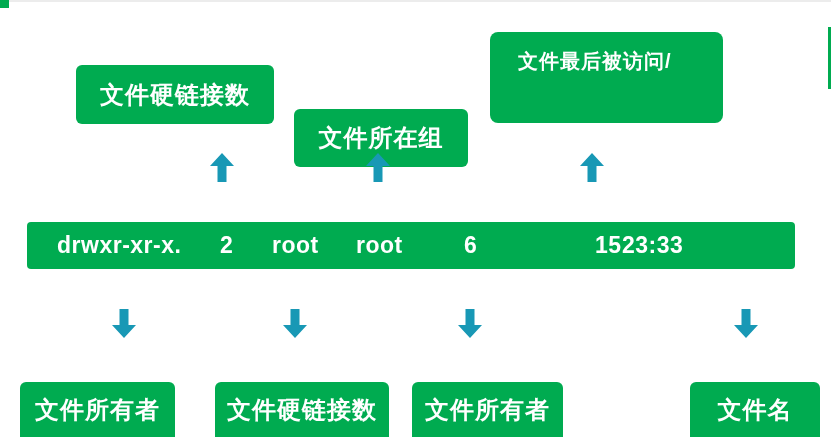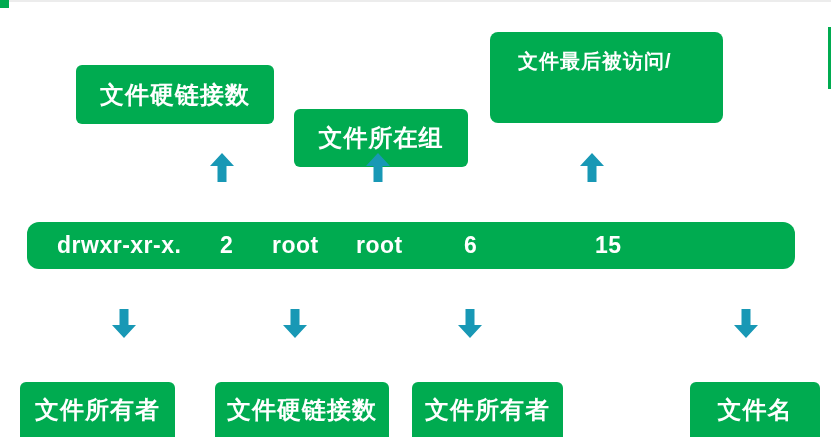--- a/index.html
+++ b/index.html
@@ -37,21 +37,21 @@
     left:490px;top:32px;width:233px;height:91px;
     border-radius:8px;text-align:left;
     padding:13px 0 0 28px;box-sizing:border-box;
     line-height:32px;font-size:20px;
   }
   .box-time div{white-space:nowrap;}
 
   .bar{
     left:27px;top:222px;width:768px;height:47px;
     background:var(--box-green);
-    border-radius:12px;
+    border-radius:4px;
     color:var(--text-white);
     font-size:23px;line-height:47px;
   }
   .bar span{position:absolute;top:0;white-space:nowrap;letter-spacing:0.5px;}
   .t0{left:30px;}  .t1{left:193px;} .t2{left:245px;}
   .t3{left:329px;} .t4{left:437px;} .t5{left:491px;}
   .t6{left:544px;margin-left:24px;} .t7{left:595px;} .t8{left:689px;}
 
   .arrow{width:24px;height:29px;color:var(--arrow-teal);}
   .up1{left:210px;top:153px;} .up2{left:366px;top:153px;} .up3{left:580px;top:153px;}
@@ -92,20 +92,21 @@
       <path fill="currentColor" d="M12 0 L24 13 H16.5 V29 H7.5 V13 H0 Z"></path>
     </svg>
 
   <div class="abs bar">
     <span class="t0">drwxr-xr-x.</span>
     <span class="t1">2</span>
     <span class="t2">root</span>
     <span class="t3">root</span>
     <span class="t4">6</span>
     <span class="t6">15</span>
+    <span class="t7">23:33</span>
   </div>
 
   <svg class="abs arrow dn1" viewBox="0 0 24 29">
       <path fill="currentColor" d="M12 29 L0 16 H7.5 V0 H16.5 V16 H24 Z"></path>
     </svg>
   <svg class="abs arrow dn2" viewBox="0 0 24 29">
       <path fill="currentColor" d="M12 29 L0 16 H7.5 V0 H16.5 V16 H24 Z"></path>
     </svg>
   <svg class="abs arrow dn3" viewBox="0 0 24 29">
       <path fill="currentColor" d="M12 29 L0 16 H7.5 V0 H16.5 V16 H24 Z"></path>

